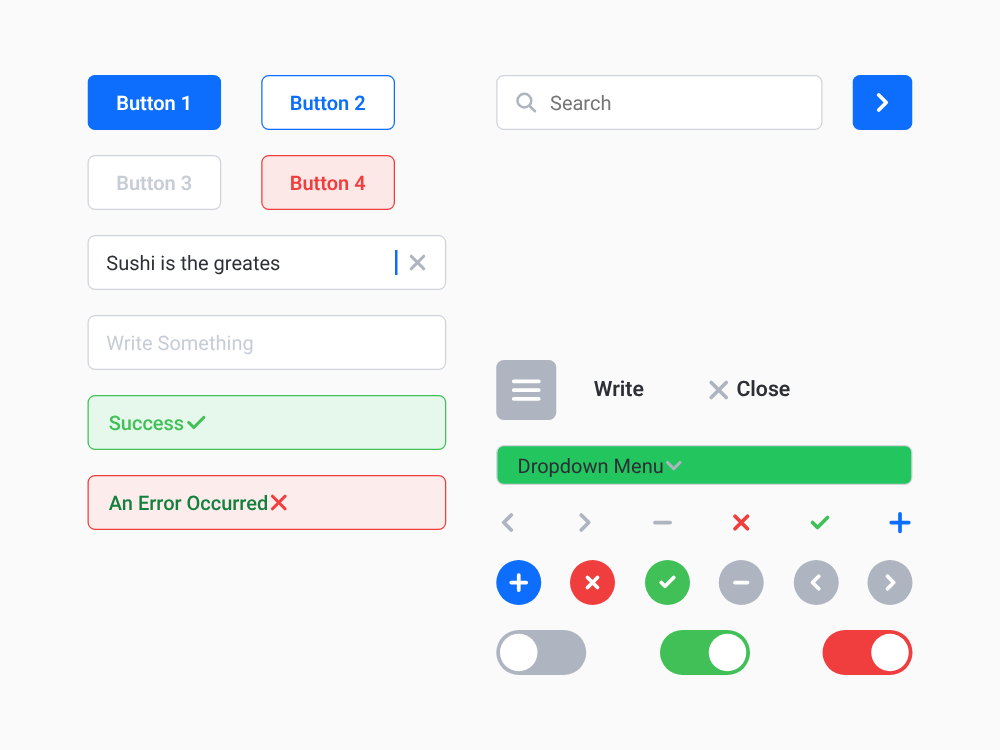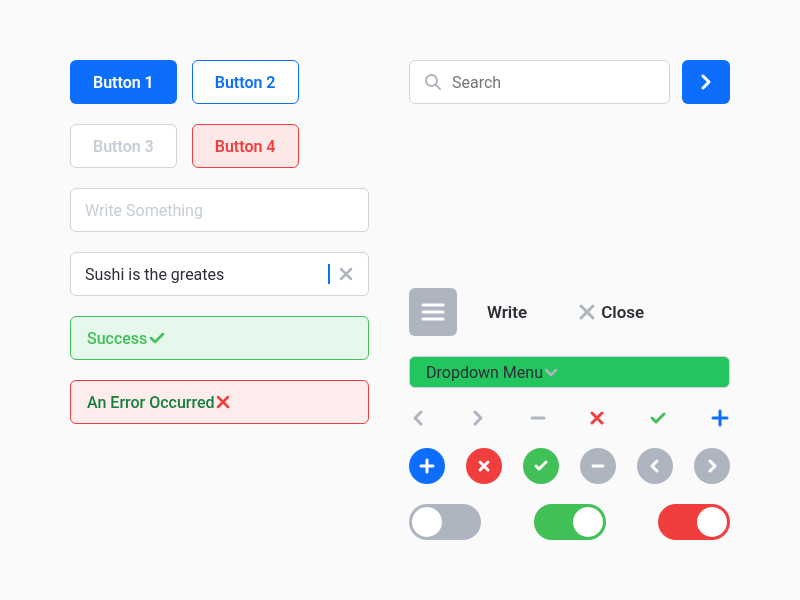--- a/index.html
+++ b/index.html
@@ -1,25 +1,25 @@
 <!DOCTYPE html>
 <html><head>
 <meta charset="utf-8">
 <style>
 *{box-sizing:border-box;margin:0;padding:0;font-family:-apple-system,BlinkMacSystemFont,"Segoe UI",Roboto,sans-serif}
 body{background:#fafafa;width:800px;height:600px;padding:60px 70px;display:flex;gap:40px}
 .col{display:flex;flex-direction:column;gap:20px;flex:1}
-.row{display:flex;gap:15px;align-items:center}
+.row{display:flex;gap:32px;align-items:center}
 .btn{height:44px;padding:0 22px;border-radius:6px;font-size:16px;font-weight:600;display:inline-flex;align-items:center;justify-content:center;cursor:pointer;border:1.5px solid transparent}
 .btn-primary{background:#0d6efd;color:#fff}
 .btn-outline-primary{background:#fff;border-color:#0d6efd;color:#0d6efd}
 .btn-disabled{background:#fff;border-color:#d0d4da;color:#c7cdd6}
 .btn-danger{background:#fde8e8;border-color:#f03e3e;color:#f03e3e}
 .btn-icon{width:48px;background:#0d6efd;color:#fff}
-.search-wrap{display:flex;gap:12px;flex:1}
+.search-wrap{display:flex;gap:24px;flex:1}
 .search{flex:1;height:44px;border:1.5px solid #d0d4da;border-radius:6px;background:#fff;display:flex;align-items:center;padding:0 14px;gap:10px;color:#aeb5c0;font-size:16px}
 .search input{border:none;outline:none;flex:1;font-size:16px;color:#333}
 .menu-row{display:flex;gap:30px;align-items:center}
 .square-btn{width:48px;height:48px;border-radius:6px;background:#aeb5c0;display:flex;align-items:center;justify-content:center;cursor:pointer}
 .menu-label{font-size:17px;font-weight:600;color:#2c2f36}
 .close-x{display:flex;align-items:center;gap:4px;cursor:pointer}
 .input{height:44px;border:1.5px solid #d0d4da;border-radius:6px;background:#fff;padding:0 14px;font-size:16px;display:flex;align-items:center;gap:8px}
 .input.placeholder{color:#c7cdd6}
 .input .text{flex:1;color:#2c2f36;white-space:nowrap;overflow:hidden}
 .cursor{display:inline-block;width:2px;height:20px;background:#0d6efd;vertical-align:middle}
@@ -48,30 +48,30 @@
 
 <div class="col">
   <div class="row">
     <button class="btn btn-primary">Button 1</button>
     <button class="btn btn-outline-primary">Button 2</button>
   </div>
   <div class="row">
     <button class="btn btn-disabled">Button 3</button>
     <button class="btn btn-danger">Button 4</button>
   </div>
-  <div class="input placeholder">Write Something</div>
   <div class="input">
     <span class="text">Sushi is the greates</span>
       <span class="cursor"></span>
     <span class="clear-x">
       <svg width="16" height="16" viewBox="0 0 16 16">
           <path d="M3 3l10 10M13 3L3 13" stroke="#aeb5c0" stroke-width="2.5" stroke-linecap="round"></path>
         </svg>
     </span>
   </div>
+  <div class="input placeholder">Write Something</div>
   <div class="alert alert-success">
     <span>Success</span>
     <span>
         <svg width="20" height="20" viewBox="0 0 20 20">
           <path d="M4 10l4 4 8-8" stroke="#40c057" stroke-width="2.5" fill="none" stroke-linecap="round" stroke-linejoin="round"></path>
         </svg>
       </span>
   </div>
   <div class="alert alert-error">
     <span>An Error Occurred</span>

